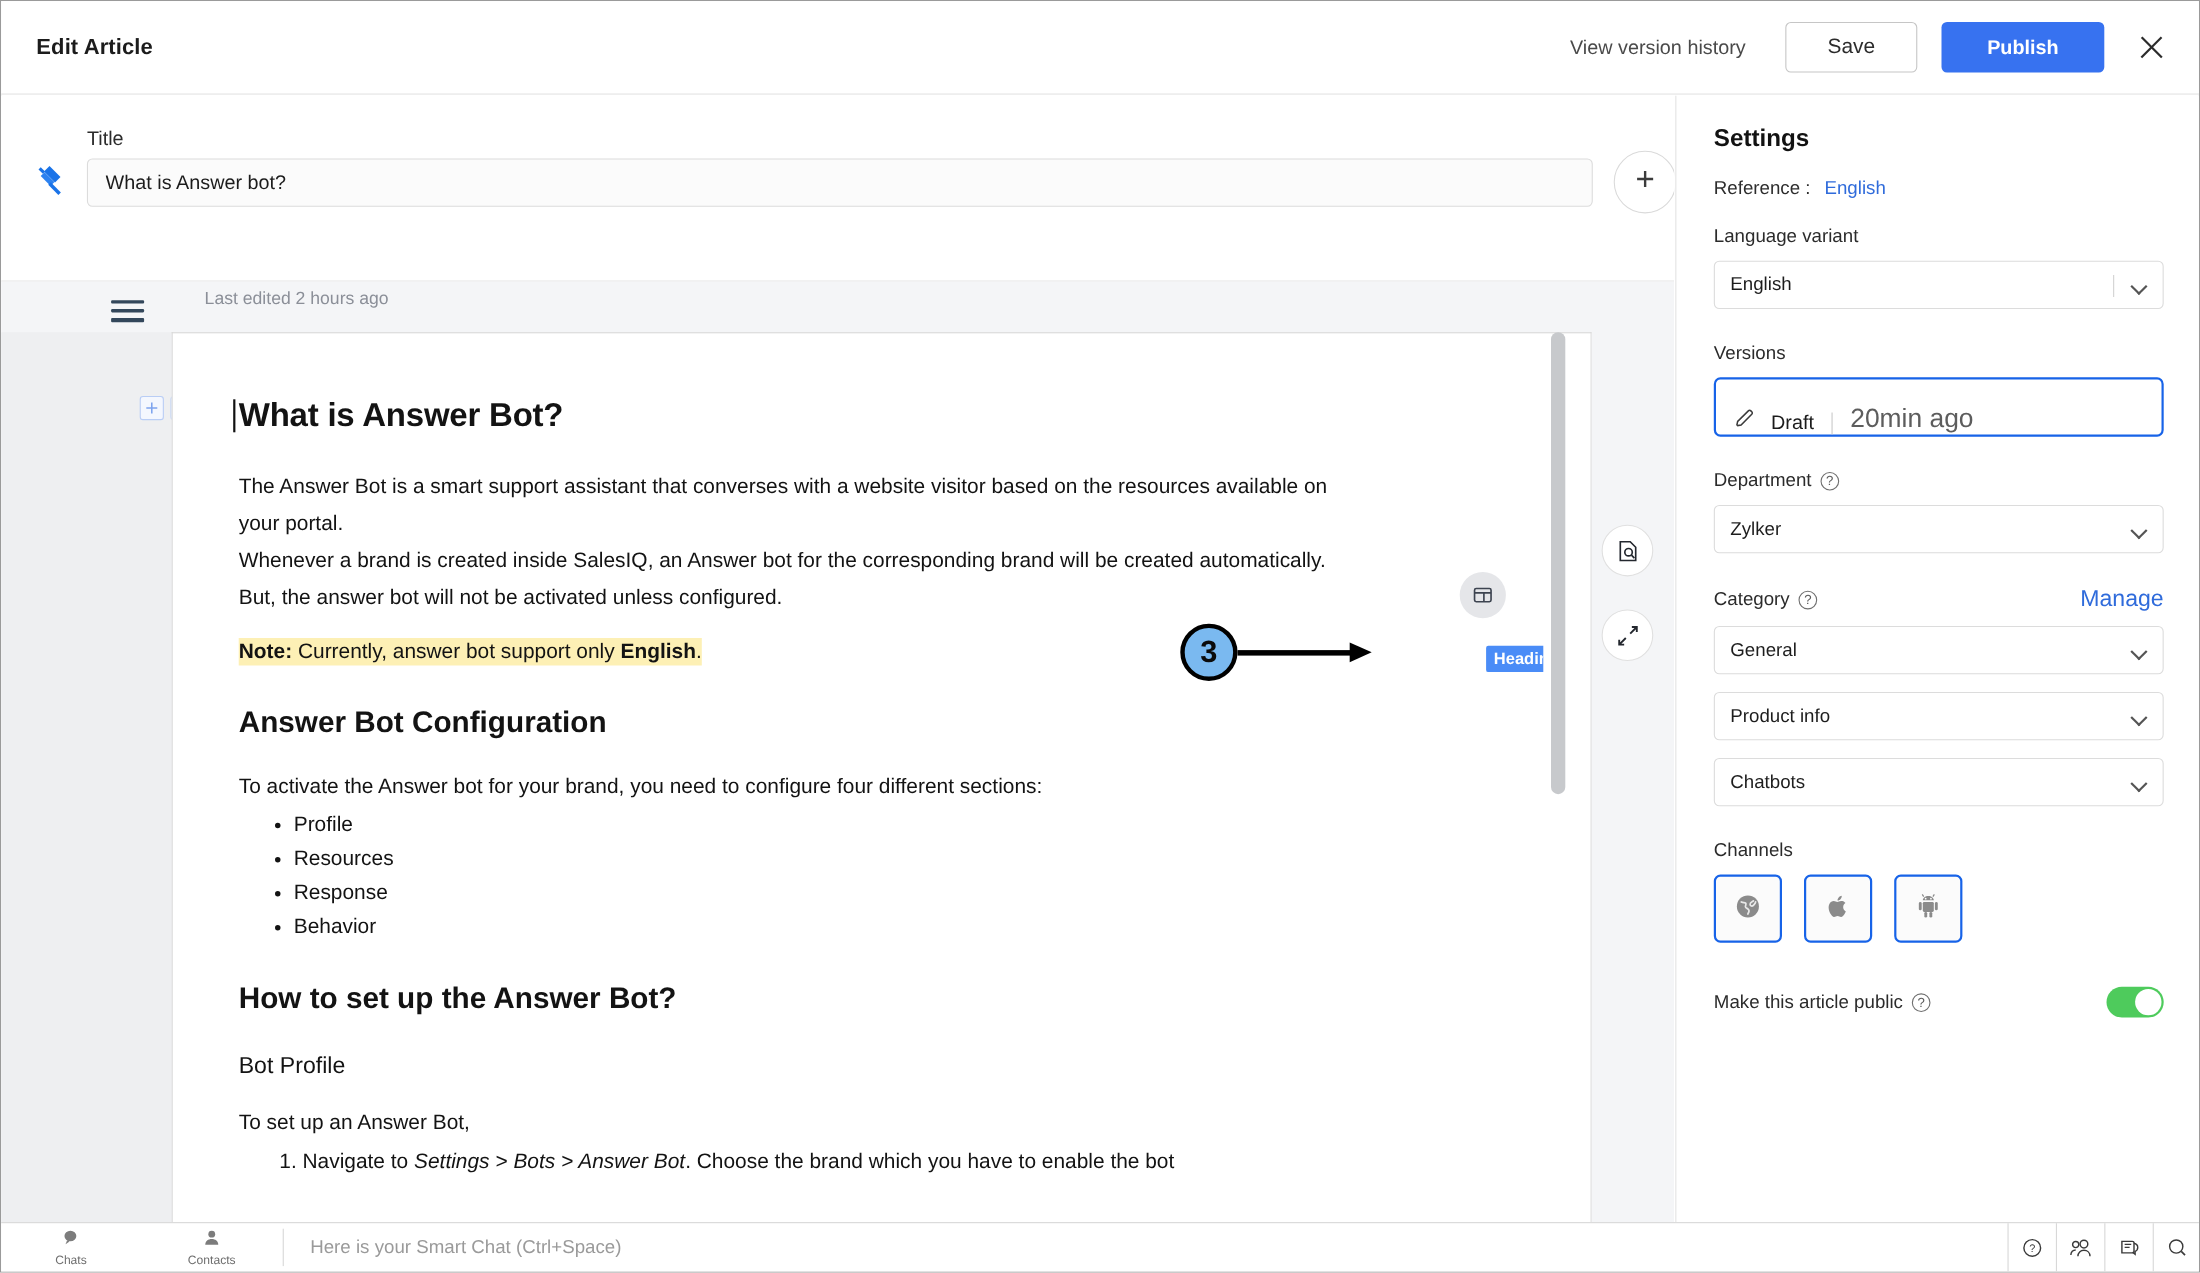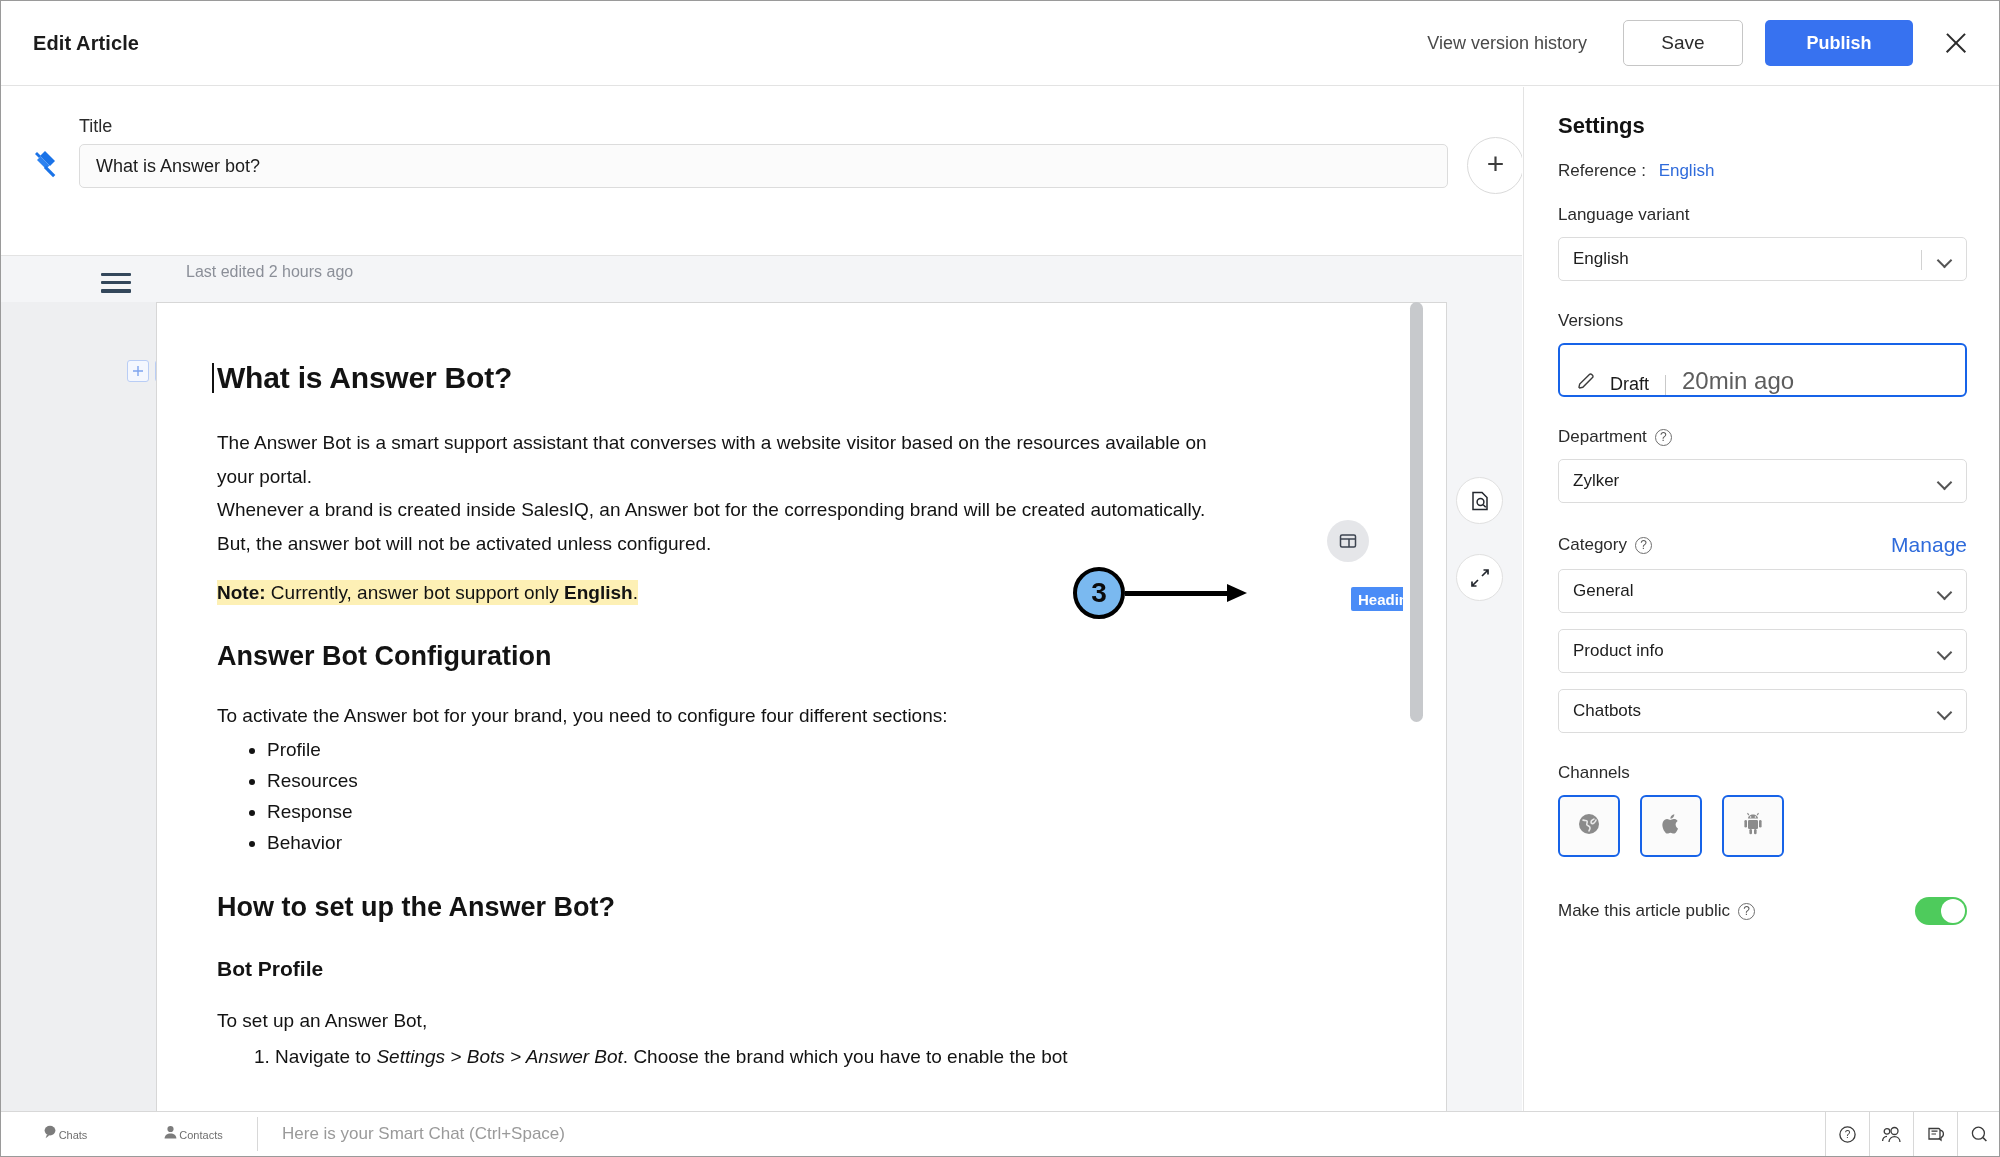--- a/index.html
+++ b/index.html
@@ -134,21 +134,21 @@
     position: relative;
   }
   .doc h1 .caret {
     position: absolute; left: -5px; top: 2px; width: 2px; height: 30px;
     background: #111;
   }
   .doc h2 {
     font-size: 27px; font-weight: 700; margin: 34px 0 30px 0;
   }
   .doc h3 {
-    font-size: 21px; font-weight: 700; margin: 34px 0 26px 0;
+    font-size: 21px; font-weight: 400; margin: 34px 0 26px 0;
   }
   .doc p {
     font-size: 19px; line-height: 1.45; margin: 0 0 6px 0;
   }
   .doc p.spaced { margin-bottom: 22px; }
   .hl-note {
     display: inline; background: #fdf0b5; padding: 2px 0;
     font-size: 19px;
   }
   .doc ul {
@@ -288,21 +288,21 @@
     border-radius: 50%; background: #fff;
   }
 
   
   .bottombar {
     position: absolute; left: 0; bottom: 0; width: 2000px; height: 45px;
     background: #ffffff; border-top: 1px solid #d8d8d8;
     display: flex; align-items: stretch;
   }
   .bb-tab {
-    width: 128px; display: flex; flex-direction: row;
+    width: 128px; display: flex; flex-direction: column;
     align-items: center; justify-content: center; cursor: pointer;
     border-right: 1px solid transparent;
   }
   .bb-tab .lbl { font-size: 11px; color: #6f6f6f; margin-top: 1px; }
   .bb-sep { width: 1px; background: #d8d8d8; margin: 5px 0; }
   .bb-chat {
     flex: 1; display: flex; align-items: center; padding-left: 24px;
     font-size: 17px; color: #9a9a9a; cursor: text;
   }
   .bb-icons { display: flex; align-items: stretch; }

